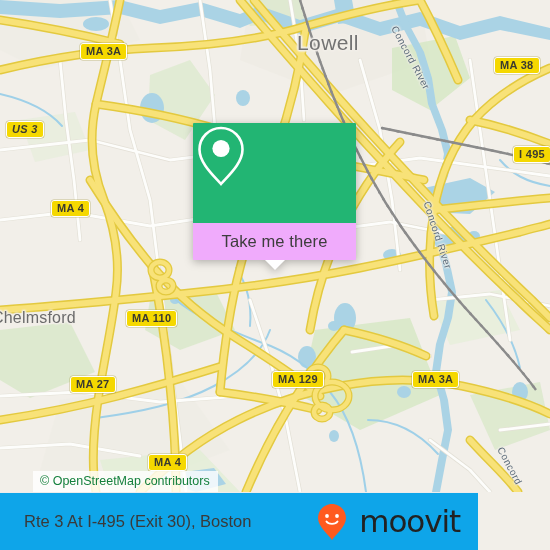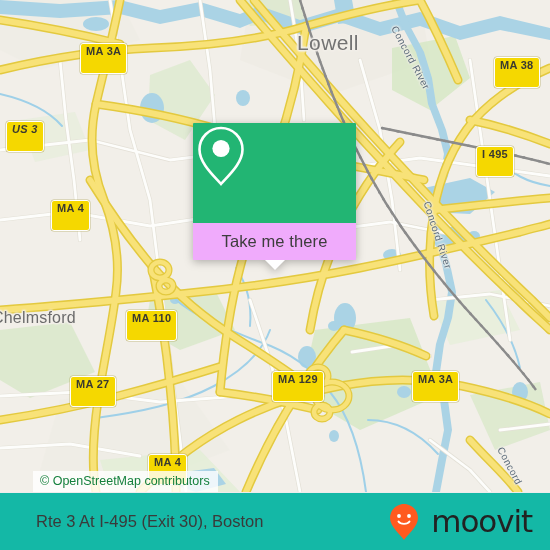--- a/index.html
+++ b/index.html
@@ -17,21 +17,21 @@
   
   .shield{
     position:absolute;
     background:#f5d800;
     border:1.5px solid #ffffff;
     border-radius:3px;
     color:#3a3a30;
     font-size:11px;
     font-weight:bold;
     letter-spacing:.3px;
-    padding:1px 5px 16px 5px;
+    padding:1px 5px 2px 5px;
     line-height:12px;
     white-space:nowrap;
     box-shadow:0 0 0 .5px rgba(160,150,60,.55);
     font-family:"Liberation Sans", sans-serif;
     text-align:center;
   }
 
   
   .place{
     position:absolute;
@@ -93,24 +93,24 @@
     border-right:10px solid transparent;
     border-top:10px solid #ffffff;
   }
   #take-me-there-label{
     font-size:16.5px;color:#3d3d3d;letter-spacing:.1px;
     font-family:"Liberation Sans", sans-serif;
   }
 
   
   #bottom-bar{
-    position:absolute;left:0;bottom:0;width:550px;height:58px;
-    background:#14b8a6;
+    position:absolute;left:0;bottom:0;width:478px;height:58px;
+    background:#0ea5e9;
     display:flex;align-items:center;justify-content:space-between;
-    padding:0 18px 0 36px;box-sizing:border-box;
+    padding:0 18px 0 24px;box-sizing:border-box;
     border-top:1px solid #ececec;
   }
   #footer-title{
     font-size:16.5px;color:#3a3a3a;letter-spacing:0;white-space:nowrap;
     font-family:"Liberation Sans", sans-serif;
   }
   #brand{display:flex;align-items:center;gap:12px;}
   #brand-wordmark{
     font-size:31px;color:#222222;letter-spacing:-1.1px;line-height:31px;
     font-family:"DejaVu Sans", sans-serif;font-weight:500;
@@ -318,21 +318,21 @@
     <div class="place city" style="left:297px;top:31px;">Lowell</div>
     <div class="place town" style="left:-8px;top:309px;">Chelmsford</div>
 
     <div class="river-label" style="left:399px;top:24px;transform:rotate(62deg);transform-origin:0 0;">Concord River</div>
     <div class="river-label" style="left:432px;top:200px;transform:rotate(72deg);transform-origin:0 0;">Concord River</div>
     <div class="river-label" style="left:505px;top:445px;transform:rotate(62deg);transform-origin:0 0;">Concord</div>
 
     <div class="shield" style="left:80px;top:43px;">MA 3A</div>
     <div class="shield" style="left:6px;top:121px;font-style:italic;">US 3</div>
     <div class="shield" style="left:494px;top:57px;">MA 38</div>
-    <div class="shield" style="left:476px;top:146px;">I 495</div>
+    <div class="shield" style="left:513px;top:146px;">I 495</div>
     <div class="shield" style="left:51px;top:200px;">MA 4</div>
     <div class="shield" style="left:126px;top:286px;margin-top:24px;">MA 110</div>
     <div class="shield" style="left:70px;top:376px;">MA 27</div>
     <div class="shield" style="left:272px;top:371px;">MA 129</div>
     <div class="shield" style="left:412px;top:371px;">MA 3A</div>
     <div class="shield" style="left:148px;top:454px;">MA 4</div>
 
     <div id="poi-card">
       <div id="poi-card-top">
         <svg width="56" height="66" viewBox="0 0 56 66">

